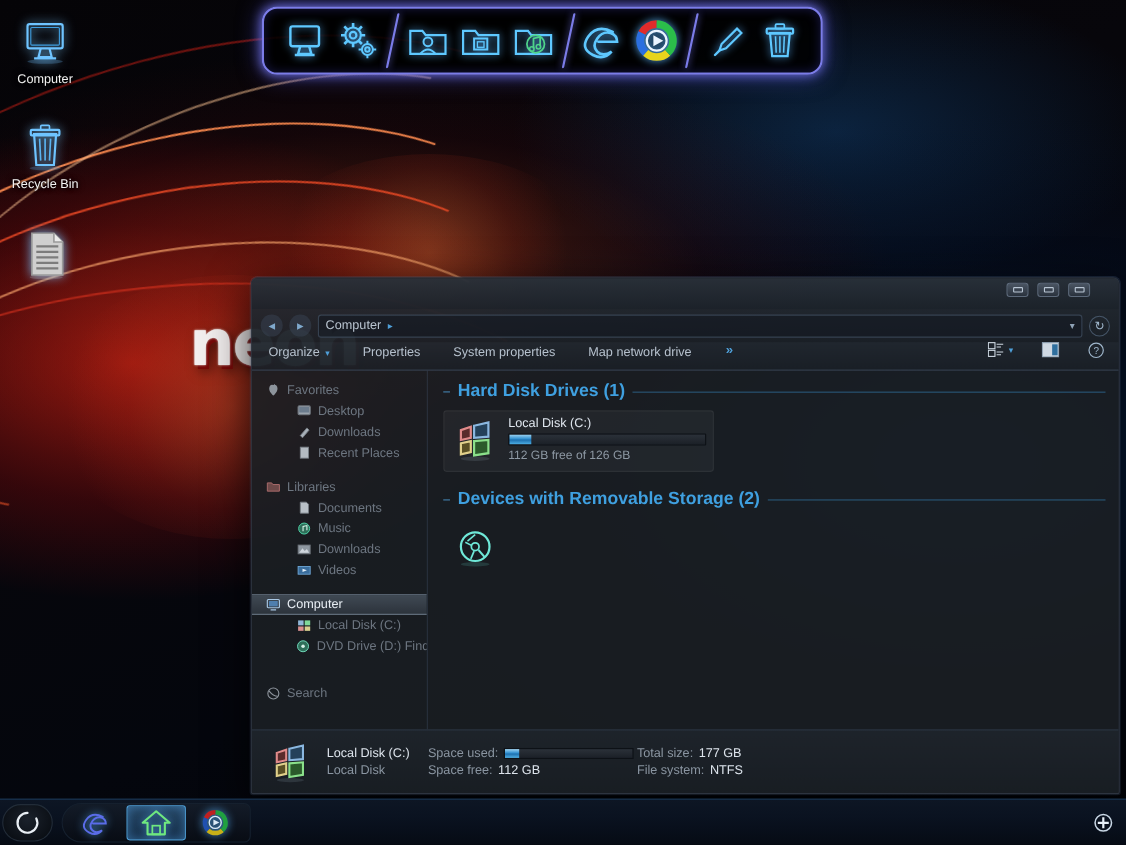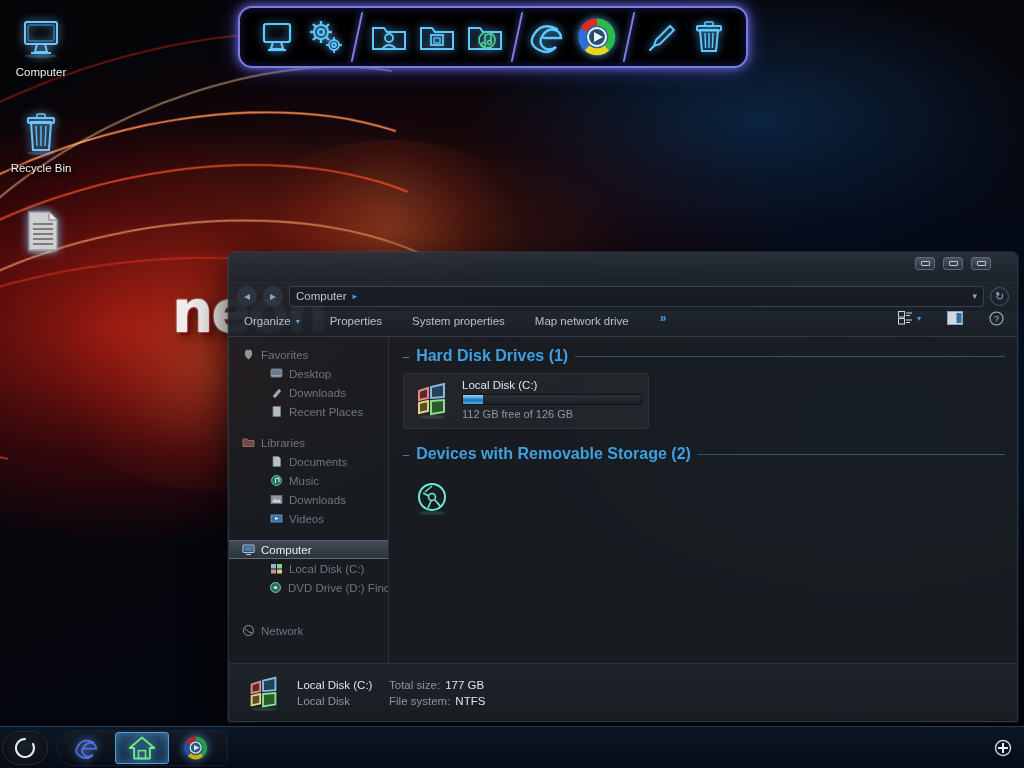--- a/index.html
+++ b/index.html
@@ -652,21 +652,21 @@
       <div class="nav-gap"></div>
       <div class="nav-gap"></div>
 
       <div class="nav-row">
         <span class="nav-ico">
           <svg width="13" height="13" viewBox="0 0 13 13">
             <ellipse cx="6.5" cy="6.5" rx="5" ry="5" fill="none" stroke="#8d949c" stroke-width="1"></ellipse>
             <path d="M2.5 4 q4 5 8 5" fill="none" stroke="#8d949c" stroke-width="1"></path>
           </svg>
         </span>
-        <span>Network</span>
+        <span>Search</span>
       </div>
 
     </div>
 
     <div id="content">
 
       <div class="group-head">
         <span class="group-collapse">–</span>
         <span class="group-title">Hard Disk Drives (1)</span>
         <span class="group-rule"></span>
@@ -736,20 +736,32 @@
 
     <div class="det-cols">
       <div class="det-col" style="width:92px">
         <div class="det-line">
             <span class="det-strong">Local Disk (C:)</span>
           </div>
         <div class="det-line">
             <span class="det-label">Local Disk</span>
           </div>
       </div>
+      <div class="det-col" style="width:190px">
+        <div class="det-line">
+          <span class="det-label">Space used:</span>
+          <span class="det-bar">
+              <i id="det-bar-fill" style="width: 11%;"></i>
+            </span>
+        </div>
+        <div class="det-line">
+          <span class="det-label">Space free:</span>
+          <span class="det-value">112 GB</span>
+        </div>
+      </div>
       <div class="det-col">
         <div class="det-line">
           <span class="det-label">Total size:</span>
           <span class="det-value">177 GB</span>
         </div>
         <div class="det-line">
           <span class="det-label">File system:</span>
           <span class="det-value">NTFS</span>
         </div>
       </div>

